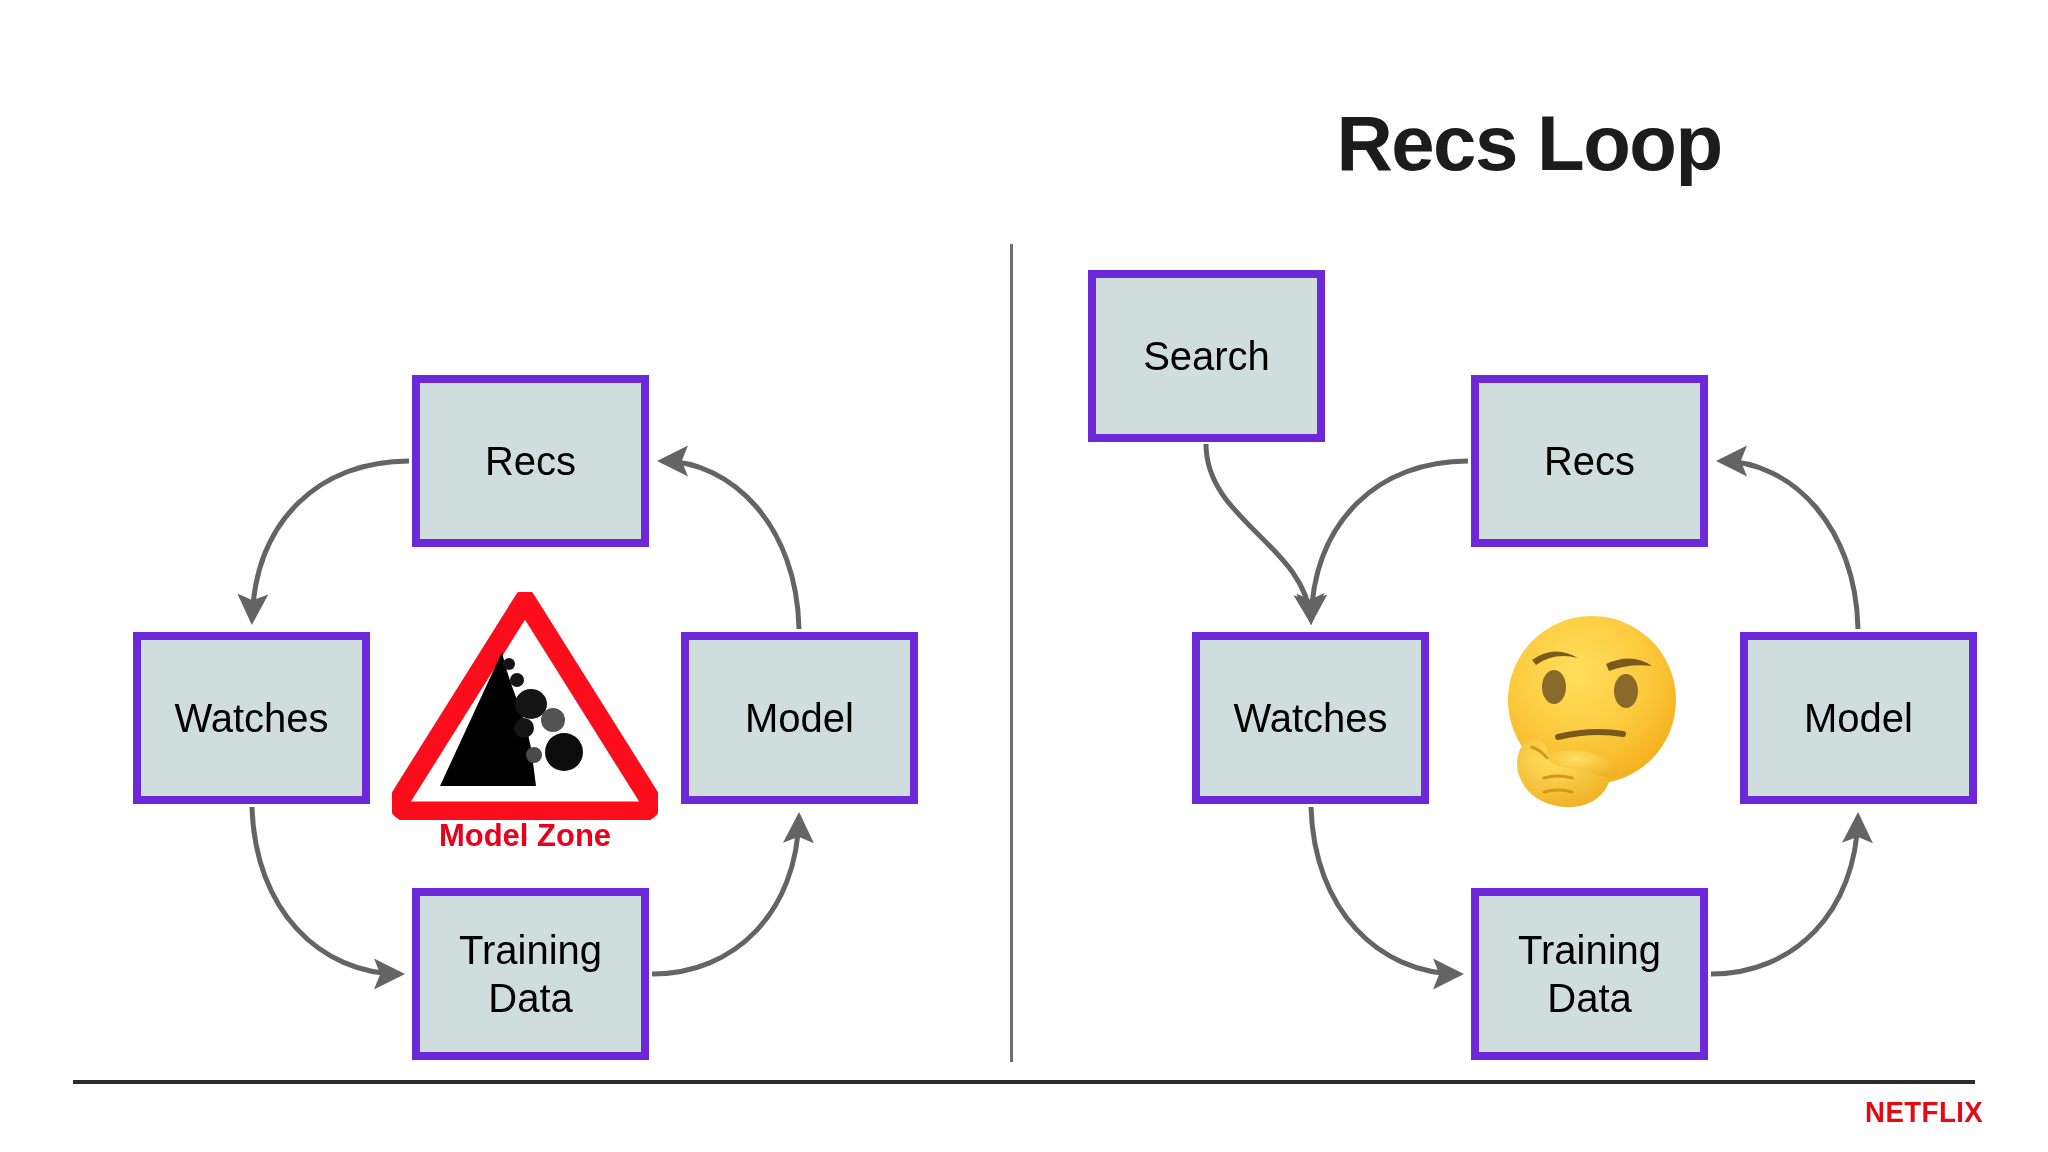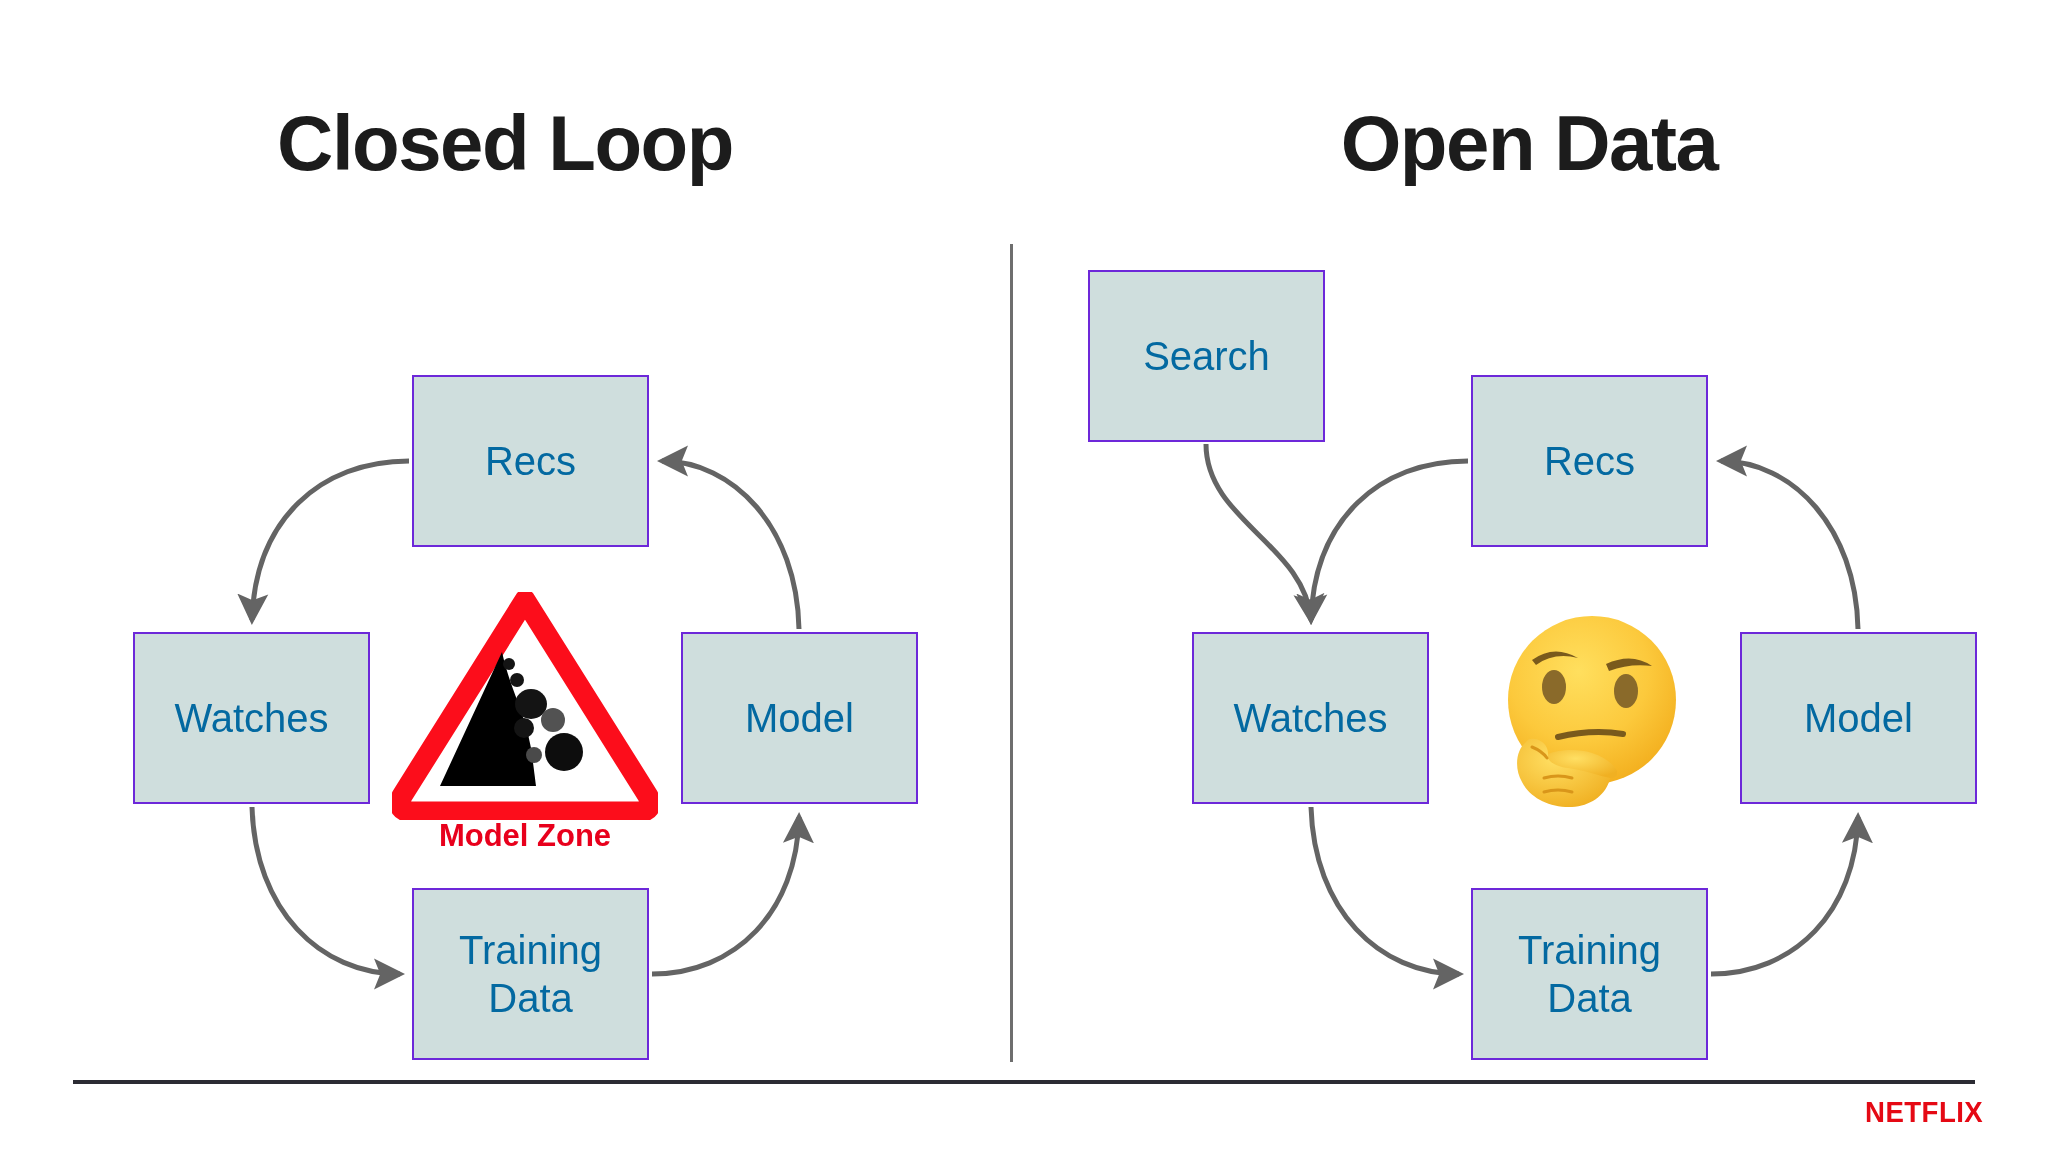--- a/index.html
+++ b/index.html
@@ -76,26 +76,26 @@
     transform: scaleX(0.92);
     transform-origin: left center;
     white-space: nowrap;
   }
 
   
   .flow-box {
     position: absolute;
     box-sizing: border-box;
     background: #cfdedd;
-    border: 2px solid #6d28d9;
+    border: 8px solid #6d28d9;
     display: flex;
     align-items: center;
     justify-content: center;
     text-align: center;
-    color: #0369a1;
+    color: #000000;
     font-family: "Liberation Sans", sans-serif;
     font-size: 40px;
     line-height: 48px;
     font-weight: 400;
     white-space: pre-line;
   }
 
   
   #box-l-recs      { left: 412px; top: 375px;  width: 237px; height: 172px; }
   #box-l-watches   { left: 133px; top: 632px;  width: 237px; height: 172px; }
@@ -152,23 +152,22 @@
     top: 608px;
     width: 200px;
     height: 210px;
   }
 </style>
 </head>
 <body>
 
 <div id="slide">
 
-  <div class="panel-title" id="title-closed">Closed Loop</div>
-
-  <div class="panel-title" id="title-open">Open Data</div>
+
+  <div class="panel-title" id="title-open">Recs Loop</div>
 
   <div id="divider"></div>
 
   <svg id="arrows" viewBox="0 0 2048 1152">
     <defs>
       <marker id="ah" markerWidth="7" markerHeight="7" refX="5.2" refY="3.5" orient="auto" markerUnits="strokeWidth">
         <path d="M0,0.4 L6.2,3.5 L0,6.6 L1.25,3.5 Z" fill="#646464"></path>
       </marker>
     </defs>
 

